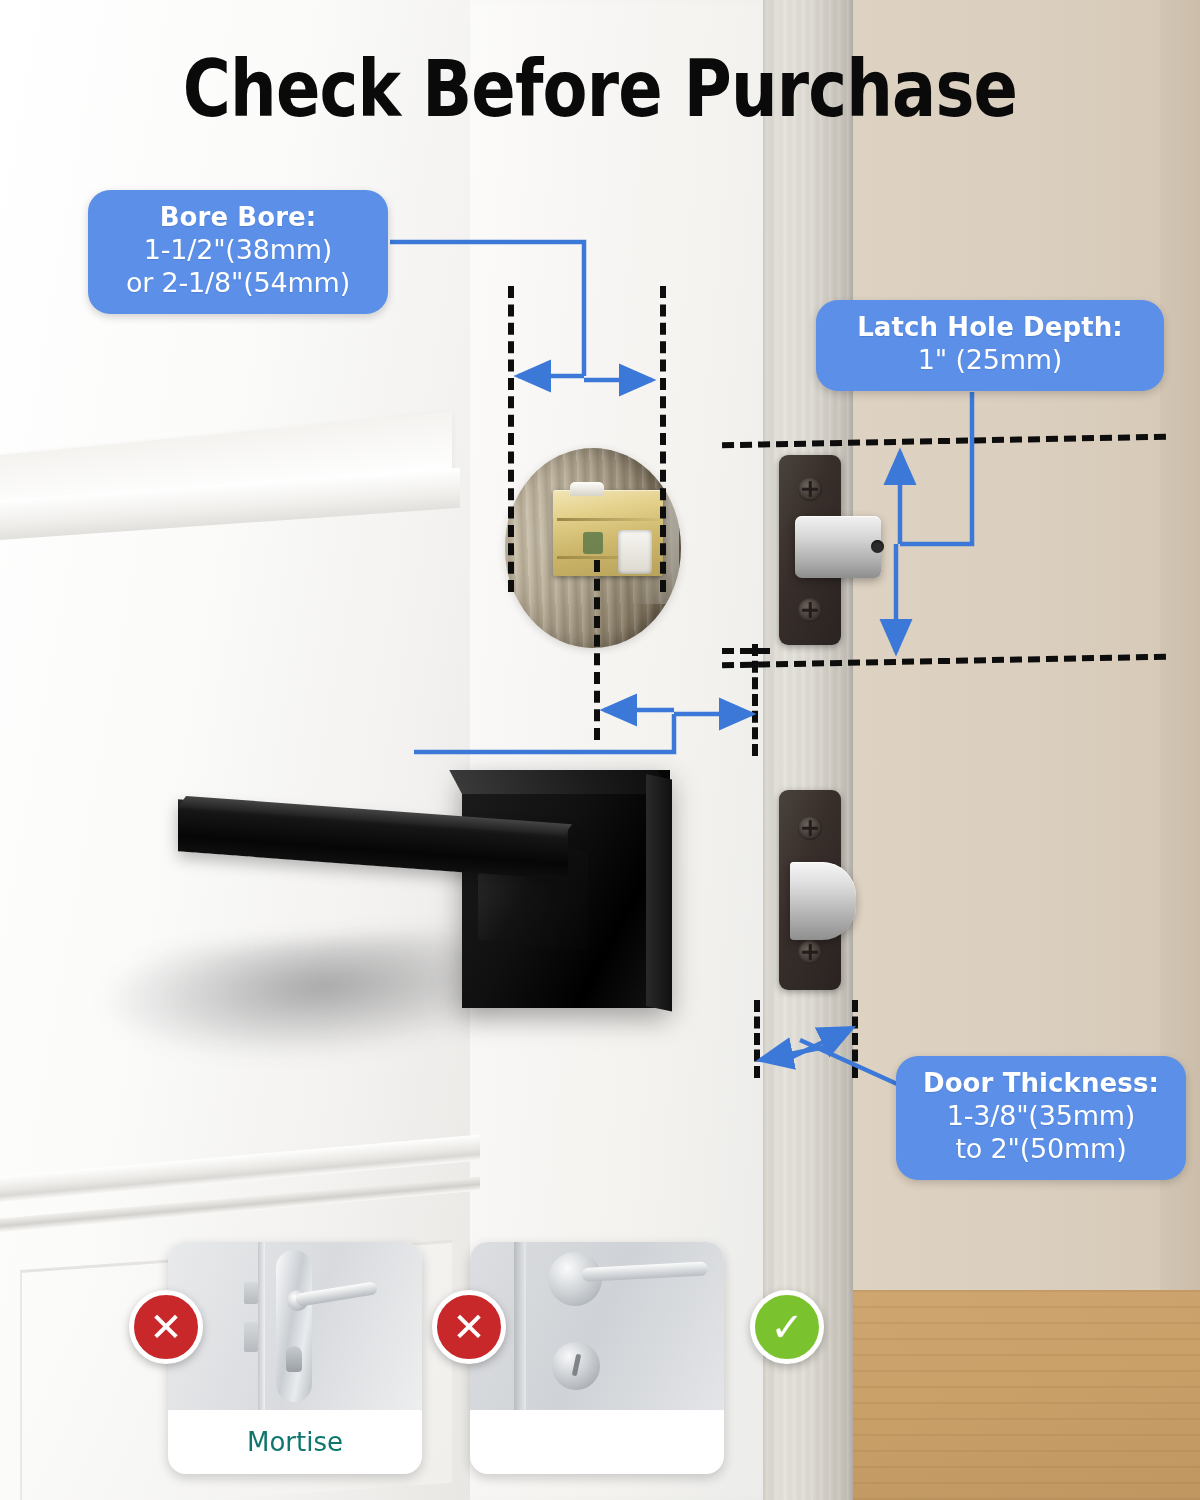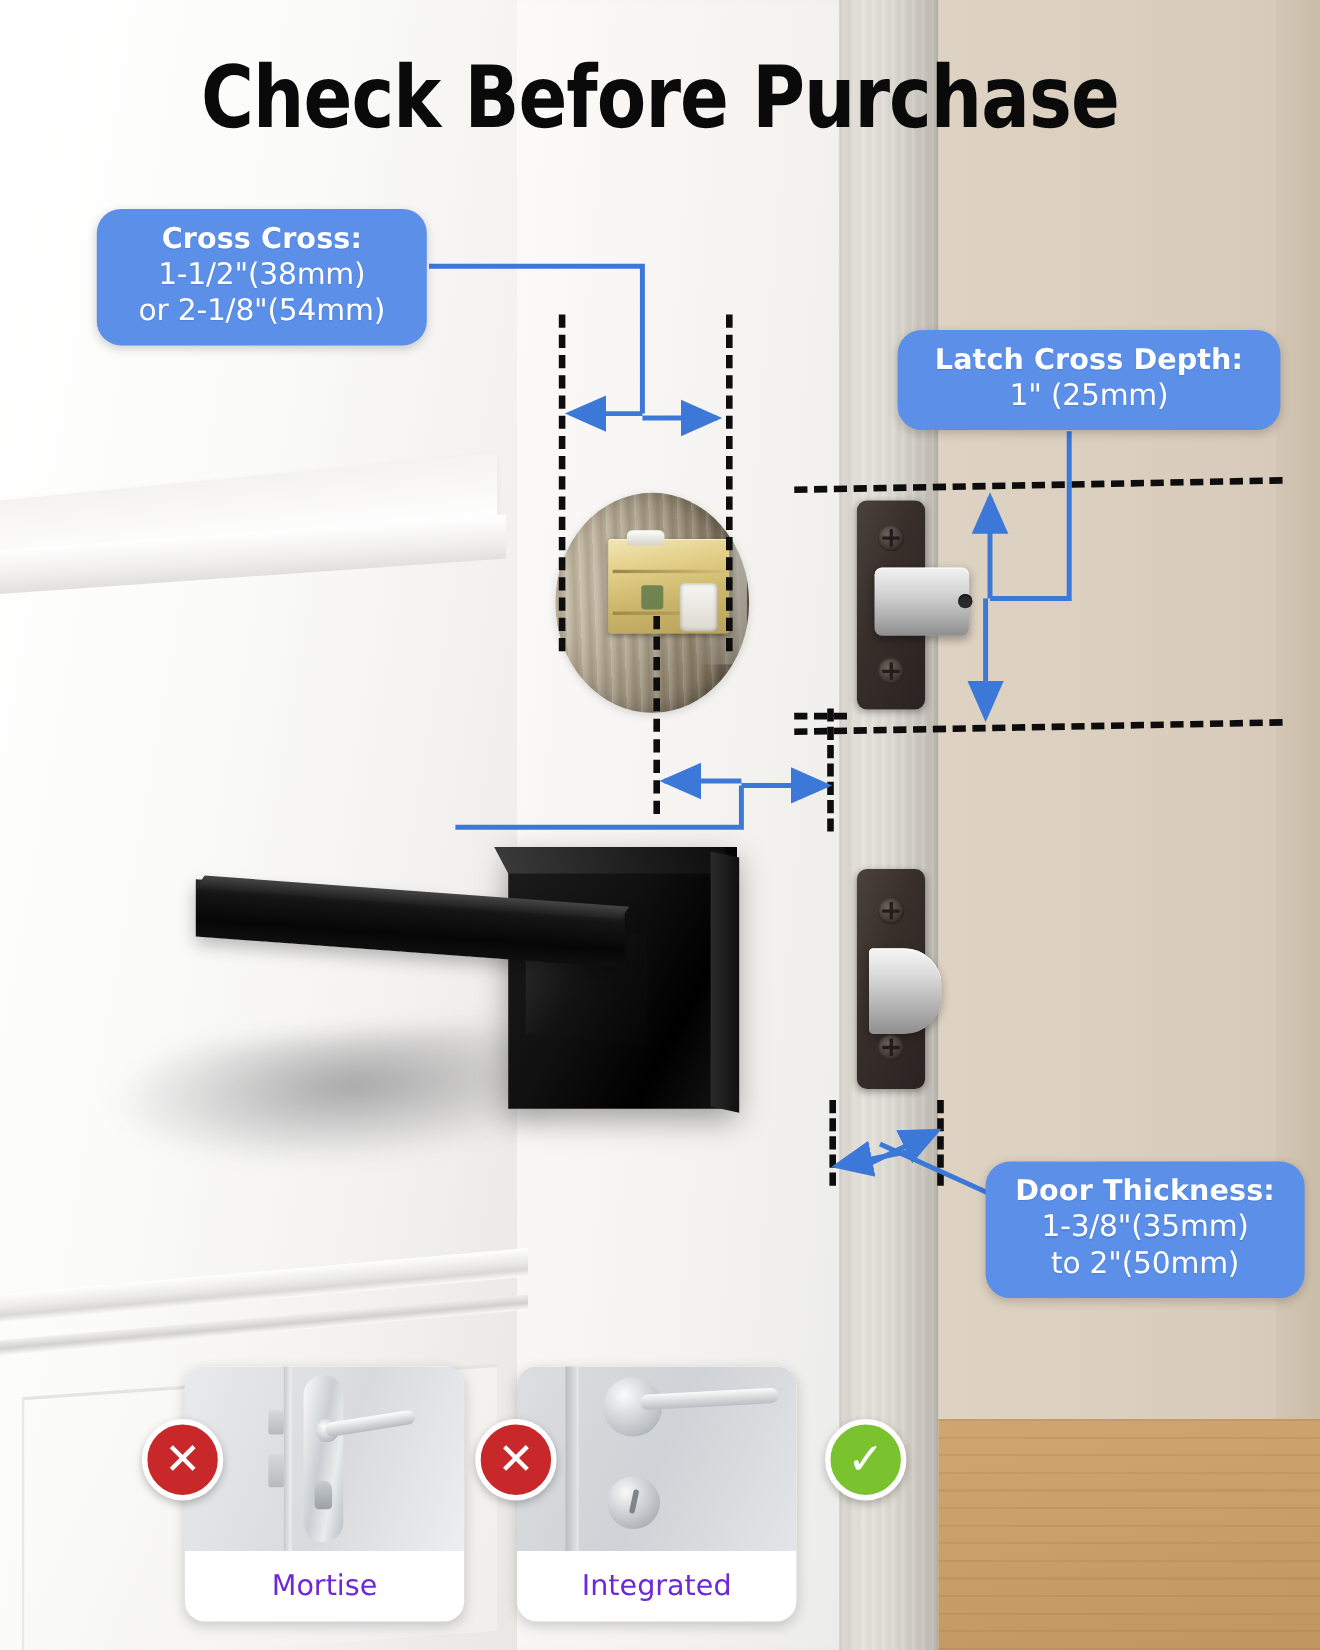--- a/index.html
+++ b/index.html
@@ -287,21 +287,21 @@
   .card.c1{left:168px;}
   .card.c2{left:470px;}
   .card.c3{left:788px;width:290px;}
   .card-photo{
     position:absolute;left:0;top:0;width:100%;height:168px;
     overflow:hidden;
   }
   .card-label{
     position:absolute;left:0;bottom:0;width:100%;height:64px;
     display:flex;align-items:center;justify-content:center;
-    font-size:26px;color:#6d28d9;
+    font-size:26px;color:#0f766e;
     font-family:"DejaVu Sans", sans-serif;
   }
   .badge{
     position:absolute;top:48px;width:64px;height:64px;border-radius:50%;
     border:5px solid #ffffff;
     box-shadow:0 3px 8px rgba(0,0,0,.25);
     display:flex;align-items:center;justify-content:center;
     color:#fff;font-size:40px;line-height:1;font-weight:bold;
   }
   .badge.x{background:#c8282a;}
@@ -459,27 +459,27 @@
     </g>
     <g stroke="#3C78D8" stroke-width="4.5" fill="none">
       <line x1="830" y1="1046" x2="760" y2="1060" marker-end="url(#ah)"></line>
       <line x1="782" y1="1062" x2="852" y2="1028" marker-end="url(#ah)"></line>
     </g>
   </svg>
 
   <div class="title">Check Before Purchase</div>
 
   <div class="callout" style="left:88px;top:190px;width:268px;">
-    <span class="c-title">Cross Cross:</span>
+    <span class="c-title">Bore Bore:</span>
     <span class="c-line">1-1/2"(38mm)</span>
     <span class="c-line">or 2-1/8"(54mm)</span>
   </div>
 
   <div class="callout" style="left:816px;top:300px;width:316px;">
-    <span class="c-title">Latch Cross Depth:</span>
+    <span class="c-title">Latch Hole Depth:</span>
     <span class="c-line">1" (25mm)</span>
   </div>
 
 
   <div class="callout" style="left:896px;top:1056px;width:258px;">
     <span class="c-title">Door Thickness:</span>
     <span class="c-line">1-3/8"(35mm)</span>
     <span class="c-line">to 2"(50mm)</span>
   </div>
 
@@ -502,21 +502,20 @@
 
     <div class="card c2">
       <div class="card-photo">
         <div class="ig-bg"></div>
         <div class="ig-jamb"></div>
         <div class="ig-rose"></div>
         <div class="ig-lever"></div>
         <div class="ig-thumb"></div>
         <div class="ig-thumb-slot"></div>
       </div>
-      <div class="card-label">Integrated</div>
     </div>
     <div class="badge x b2">✕</div>
 
     <div class="badge ok b3">✓</div>
 
   </div>
 
 </div>
 
 </body></html>

